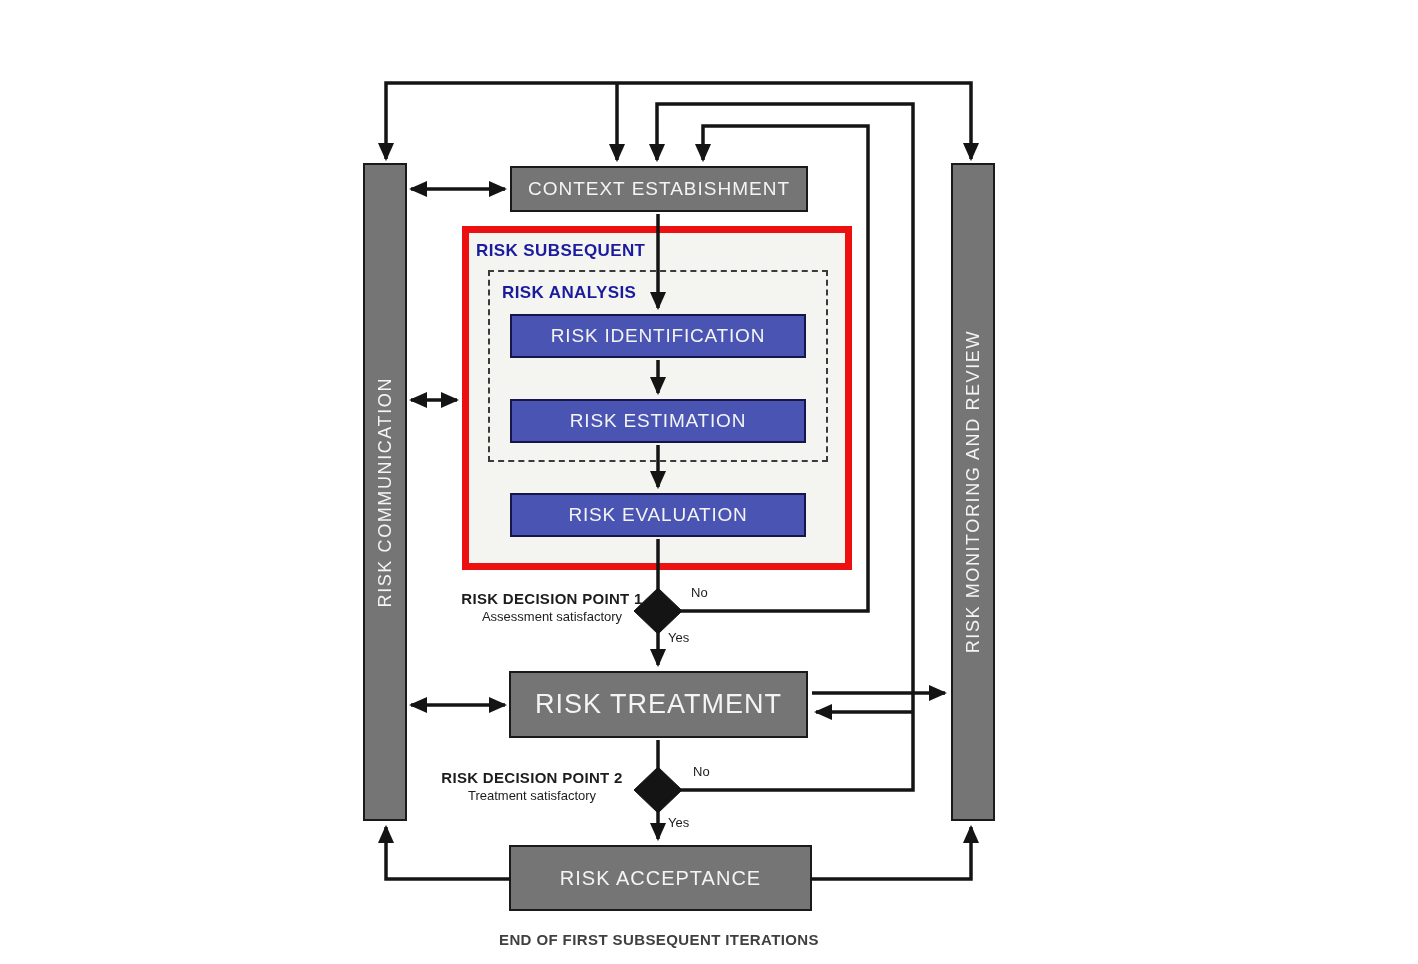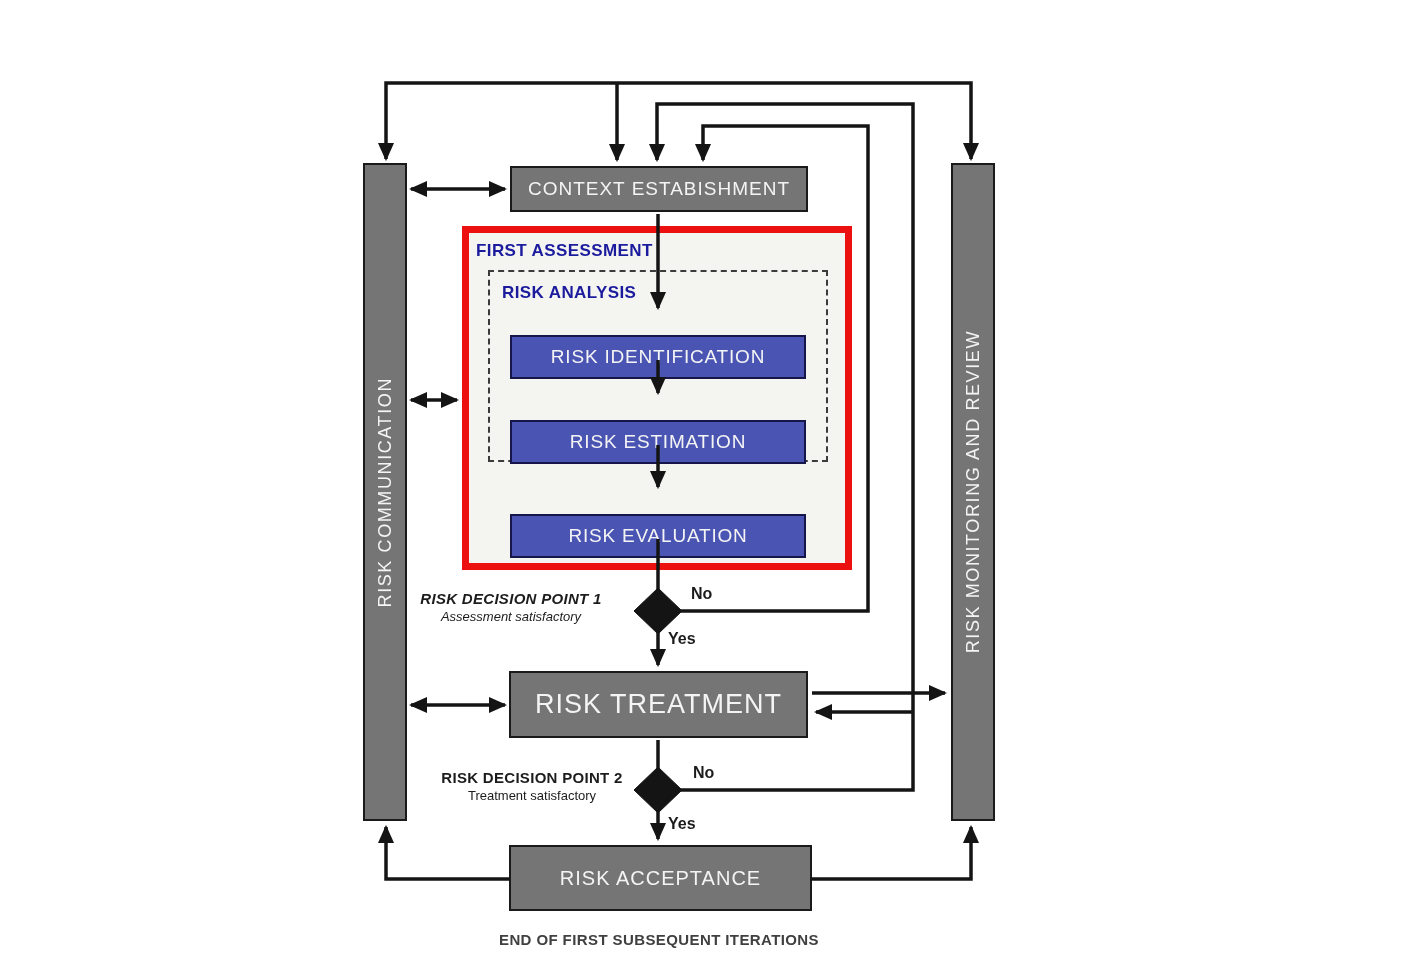--- a/index.html
+++ b/index.html
@@ -19,21 +19,21 @@
   .node{
     position:absolute; display:flex; align-items:center; justify-content:center;
     color:var(--box-text); text-align:left; z-index:2;
   }
   .graybox{
     background:var(--gray); border:2.5px solid var(--dark-border);
     font-size:19px; letter-spacing:1px;
   }
   .bluebox{
     background:var(--blue); border:2.5px solid var(--blue-border);
-    font-size:19px; letter-spacing:0.8px; z-index:3;margin-top:21px;
+    font-size:19px; letter-spacing:0.8px; z-index:3;
   }
   .vbar{
     position:absolute; background:var(--gray); border:2.5px solid var(--dark-border);
     display:flex; align-items:center; justify-content:center; z-index:2;
   }
   .vbar .vtext{
     writing-mode:vertical-rl; transform:rotate(180deg);
     color:var(--box-text); font-size:18px; letter-spacing:1.6px; white-space:nowrap;
   }
   .assess-frame{
@@ -47,21 +47,21 @@
   .navy-label{
     position:absolute; color:var(--navy); font-weight:bold; font-size:17px;
     letter-spacing:0.4px; z-index:3; white-space:nowrap;
   }
   .dp-label{
     position:absolute; width:200px; text-align:center; color:var(--text-dark); z-index:3;
   }
   .dp-label .dp-title{font-size:15px; font-weight:600; letter-spacing:0.3px; white-space:nowrap;}
   .dp-label .dp-sub{font-size:13px; margin-top:2px; white-space:nowrap;}
   .branch-label{
-    position:absolute; font-size:16px; color:var(--text-dark); z-index:7; white-space:nowrap;font-weight:bold;
+    position:absolute; font-size:13px; color:var(--text-dark); z-index:7; white-space:nowrap;
   }
   .footer-caption{
     position:absolute; left:464px; top:931px; width:390px; text-align:center;
     font-size:15px; font-weight:600; letter-spacing:0.4px; color:#404040; z-index:3; white-space:nowrap;
   }
 </style>
 </head>
 <body>
 
 <div class="stage">
@@ -71,31 +71,31 @@
 
   <div class="vbar" style="left:363px; top:163px; width:44px; height:658px;">
     <span class="vtext">RISK COMMUNICATION</span>
   </div>
   <div class="vbar" style="left:951px; top:163px; width:44px; height:658px;">
     <span class="vtext">RISK MONITORING AND REVIEW</span>
   </div>
 
   <div class="node graybox" style="left:510px; top:166px; width:298px; height:46px;">CONTEXT ESTABISHMENT</div>
 
-  <div class="navy-label" style="left:476px; top:241px;">FIRST ASSESSMENT</div>
+  <div class="navy-label" style="left:476px; top:241px;">RISK SUBSEQUENT</div>
   <div class="navy-label" style="left:502px; top:283px;">RISK ANALYSIS</div>
 
   <div class="node bluebox" style="left:510px; top:314px; width:296px; height:44px;">RISK IDENTIFICATION</div>
   <div class="node bluebox" style="left:510px; top:493px; width:296px; height:44px;">RISK EVALUATION</div>
   <div class="node bluebox" style="left:510px; top:399px; width:296px; height:44px;">RISK ESTIMATION</div>
 
   <div class="node graybox" style="left:509px; top:671px; width:299px; height:67px; font-size:27px;">RISK TREATMENT</div>
   <div class="node graybox" style="left:509px; top:845px; width:303px; height:66px; font-size:20px;">RISK ACCEPTANCE</div>
 
-  <div class="dp-label" style="left:411px; top:590px;font-style:italic;">
+  <div class="dp-label" style="left:452px; top:590px;">
     <div class="dp-title">RISK DECISION POINT 1</div>
     <div class="dp-sub">Assessment satisfactory</div>
   </div>
   <div class="dp-label" style="left:432px; top:769px;">
     <div class="dp-title">RISK DECISION POINT 2</div>
     <div class="dp-sub">Treatment satisfactory</div>
   </div>
 
   <div class="branch-label" style="left:691px; top:585px;">No</div>
   <div class="branch-label" style="left:668px; top:630px;">Yes</div>

